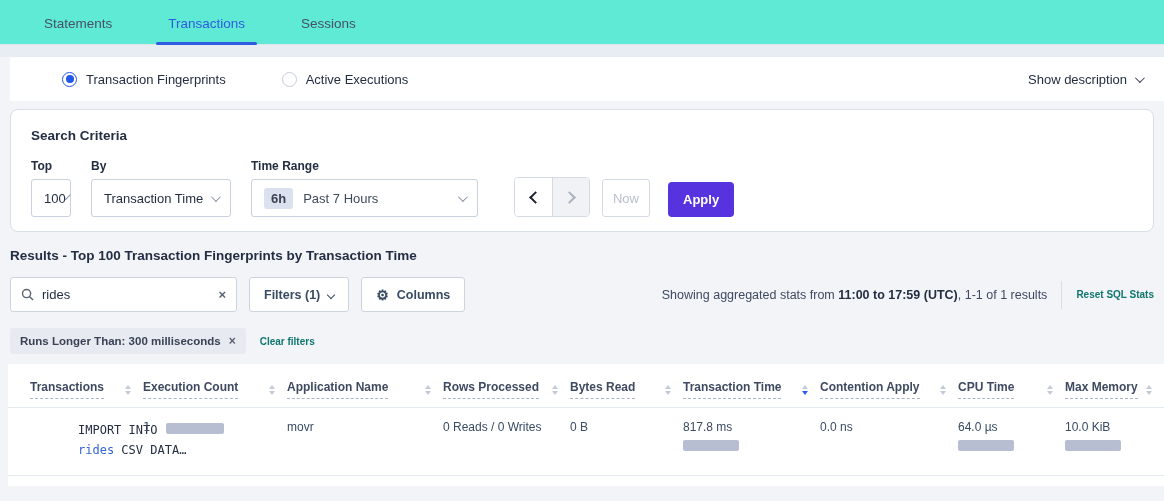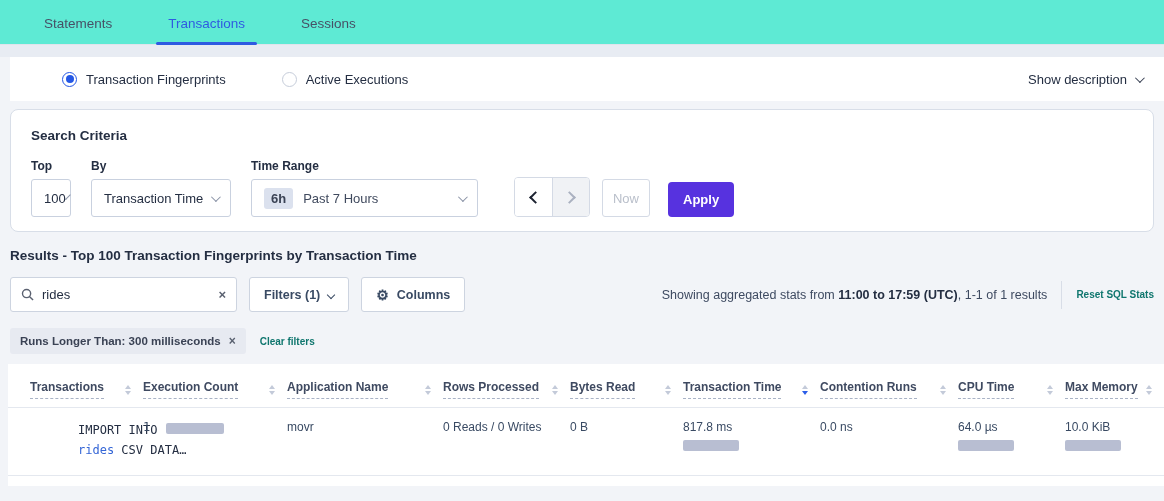--- a/index.html
+++ b/index.html
@@ -341,21 +341,21 @@
             <div class="th-inner">
               <span class="th-label">Transaction Time</span>
               <span class="sort desc">
                 <span class="tri-up"></span>
                 <span class="tri-down"></span>
               </span>
             </div>
           </th>
         <th>
             <div class="th-inner">
-              <span class="th-label">Contention Runs</span>
+              <span class="th-label">Contention Apply</span>
               <span class="sort">
                 <span class="tri-up"></span>
                 <span class="tri-down"></span>
               </span>
             </div>
           </th>
         <th>
             <div class="th-inner">
               <span class="th-label">CPU Time</span>
               <span class="sort">

